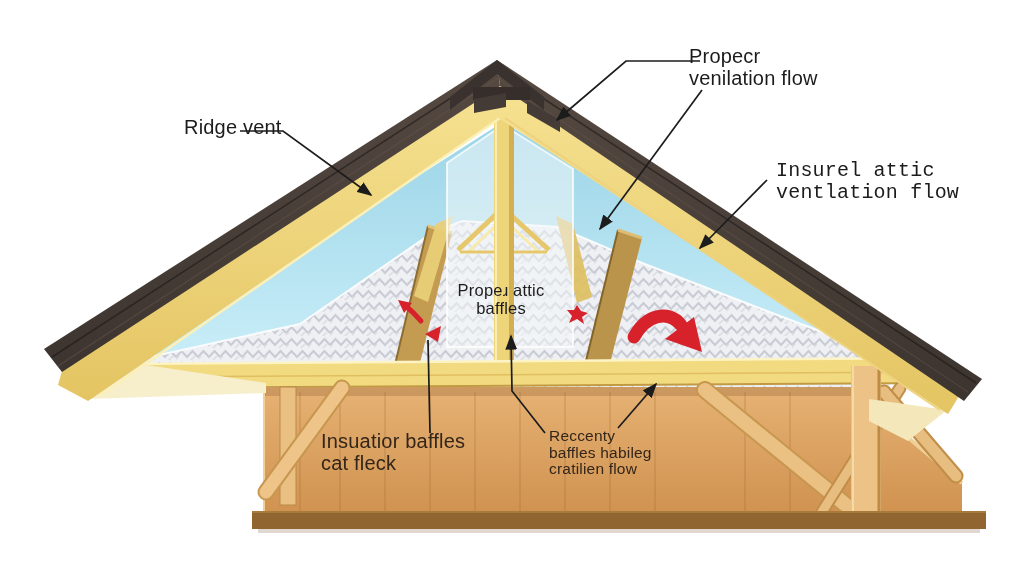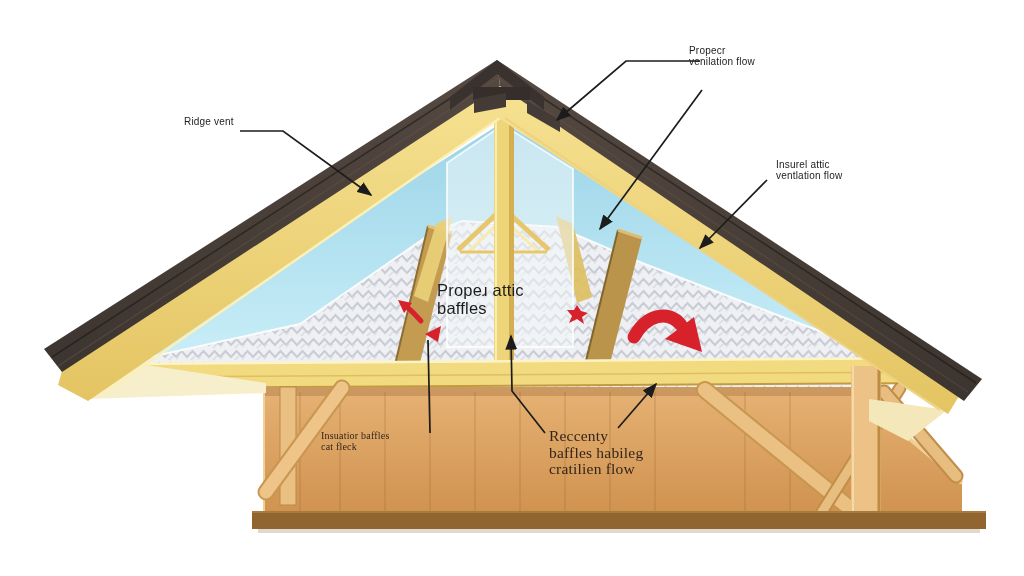--- a/index.html
+++ b/index.html
@@ -2,25 +2,25 @@
 <html><head>
 <meta charset="utf-8">
 <style>
   html,body{margin:0;padding:0;background:#fff;}
   #stage{
     position:relative;width:1024px;height:576px;overflow:hidden;background:#ffffff;
     font-family:"Liberation Sans","DejaVu Sans",sans-serif;
   }
   #art{position:absolute;left:0;top:0;}
   .lbl{
-    position:absolute;font-size:10px;line-height:1.08;color:#1c1c1c;
+    position:absolute;font-size:20px;line-height:1.08;color:#1c1c1c;
     white-space:pre-line;letter-spacing:.2px;
   }
-  .lbl-brown{color:#33251a;font-family:Liberation Serif, serif;}
-  .lbl-center{}
+  .lbl-brown{color:#33251a;}
+  .lbl-center{text-align:center;}
 </style>
 </head>
 <body>
 
 <div id="stage">
 
 <svg id="art" width="1024" height="576" viewBox="0 0 1024 576">
   <defs>
     <linearGradient id="skyGrad" x1="0" y1="0" x2="0" y2="1">
       <stop offset="0" stop-color="#9bd4e7"></stop>
@@ -190,21 +190,21 @@
     <polyline points="545,433 512,391 511,336" marker-end="url(#ah)"></polyline>
     <line x1="618" y1="428" x2="656" y2="384" marker-end="url(#ah)"></line>
   </g>
 </svg>
 
 <div class="lbl" style="left:155px;top:117px;margin-left:29px;">Ridge vent</div>
 
 <div class="lbl" style="left:689px;top:46px;">Propecr
 venilation flow</div>
 
-<div class="lbl" style="left:776px;top:160px;">Insurel attic
+<div class="lbl" style="left:776px;top:160px;font-family:Liberation Mono, monospace;">Insurel attic
 ventlation flow</div>
 
 <div class="lbl lbl-center" style="left:437px;top:282px;width:128px;font-size:16.5px;">Propeɹ attic
 baffles</div>
 
 <div class="lbl lbl-brown" style="left:321px;top:431px;">Insuatior baffles
 cat fleck</div>
 
 <div class="lbl lbl-brown" style="left:549px;top:428px;font-size:15.5px;">Reccenty
 baffles habileg

